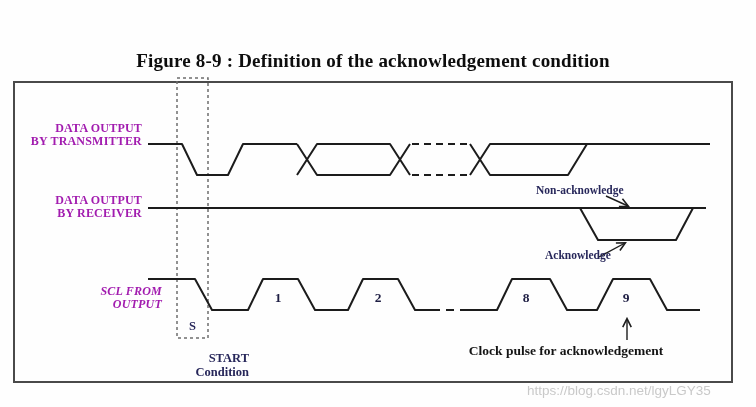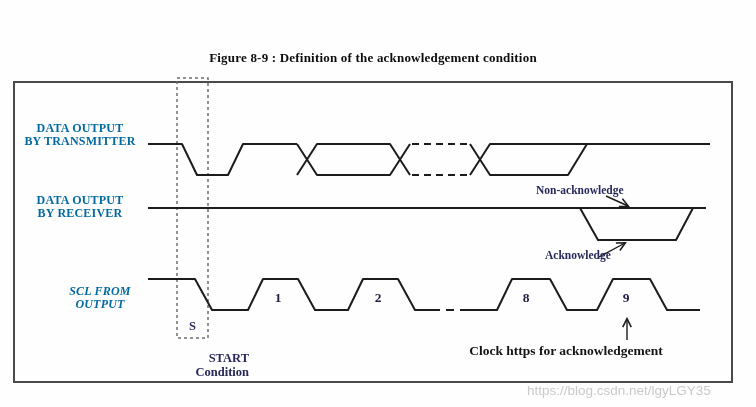--- a/index.html
+++ b/index.html
@@ -1,23 +1,23 @@
 <!DOCTYPE html>
 <html><head>
 <meta charset="utf-8">
 <style>
   html,body{margin:0;padding:0;background:#ffffff;}
   #page{position:relative;width:756px;height:407px;background:#fefefe;overflow:hidden;
         font-family:"Liberation Serif", serif;}
   .title{position:absolute;left:13px;top:50px;width:720px;text-align:center;
-         font-size:13px;font-weight:bold;color:#0d0d0d;letter-spacing:0.2px;}
+         font-size:19px;font-weight:bold;color:#0d0d0d;letter-spacing:0.2px;}
   .diagram-box{position:absolute;left:13px;top:81px;width:716px;height:298px;
                border:2px solid #4a4a4a;background:transparent;}
   svg.wires{position:absolute;left:0;top:0;width:756px;height:407px;}
-  .sig-label{position:absolute;text-align:center;font-weight:bold;color:#0369a1;
+  .sig-label{position:absolute;text-align:right;font-weight:bold;color:#a21caf;
              font-size:12px;line-height:13px;letter-spacing:0.2px;}
   .sig-label span{display:block;}
   .ann{position:absolute;font-weight:bold;color:#27275a;font-size:11.5px;white-space:nowrap;}
   .clock-num{position:absolute;width:22px;text-align:center;font-weight:bold;
              color:#1f1f44;font-size:13.5px;}
   .start-sym{position:absolute;left:177px;top:319px;width:31px;text-align:center;
              font-weight:bold;color:#27275a;font-size:12.5px;}
   .start-label{position:absolute;left:145px;top:352px;width:104px;text-align:right;
                font-weight:bold;color:#27275a;font-size:12.5px;line-height:13.5px;}
   .start-label span{display:block;}
@@ -94,17 +94,17 @@
   <div class="clock-num" style="left:367px;top:290px;">2</div>
   <div class="clock-num" style="left:515px;top:290px;">8</div>
   <div class="clock-num" style="left:615px;top:290px;">9</div>
 
   <div class="start-sym">S</div>
   <div class="start-label">
     <span>START</span>
     <span>Condition</span>
   </div>
 
-  <div class="clock-note">Clock https for acknowledgement</div>
+  <div class="clock-note">Clock pulse for acknowledgement</div>
 
   <div class="watermark">https://blog.csdn.net/lgyLGY35</div>
 
 </div>
 
 </body></html>

